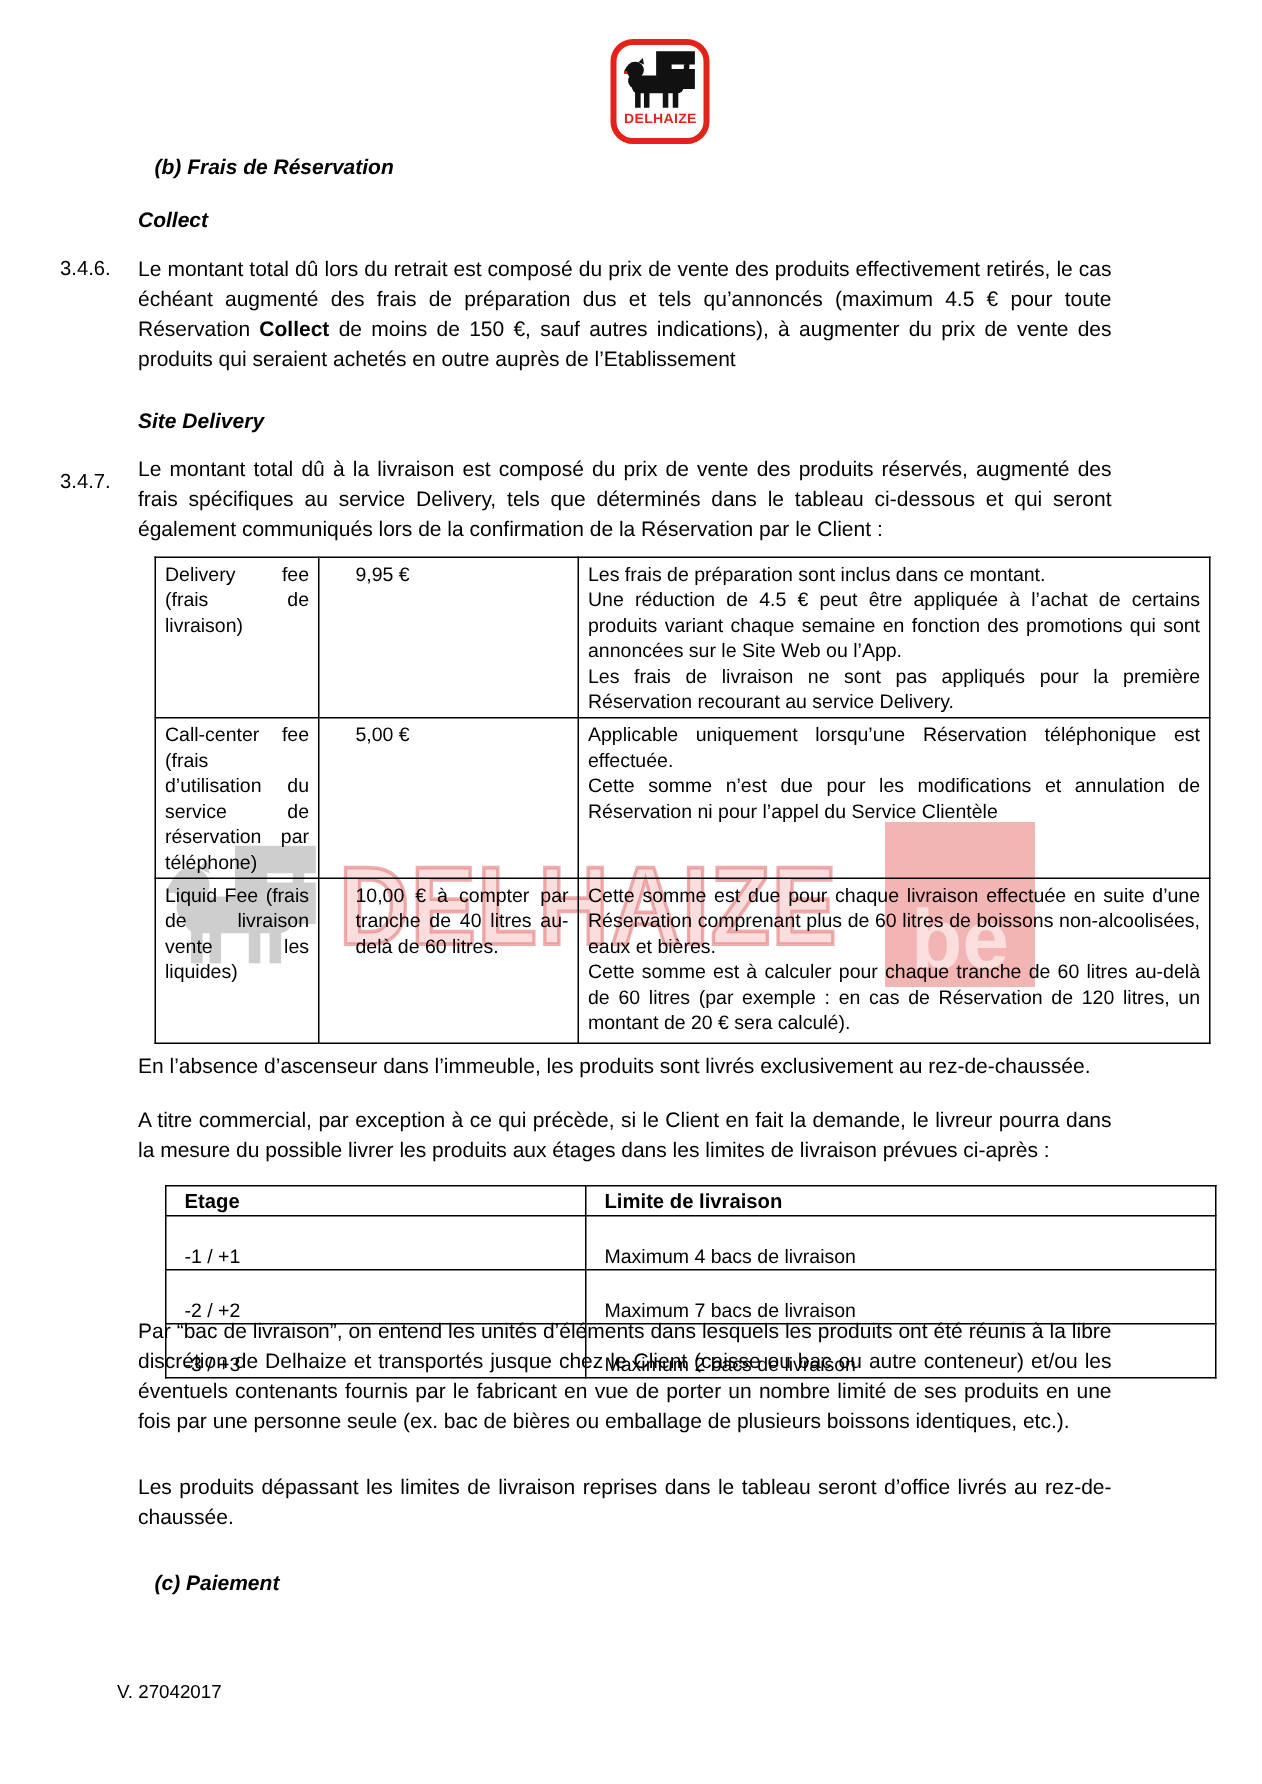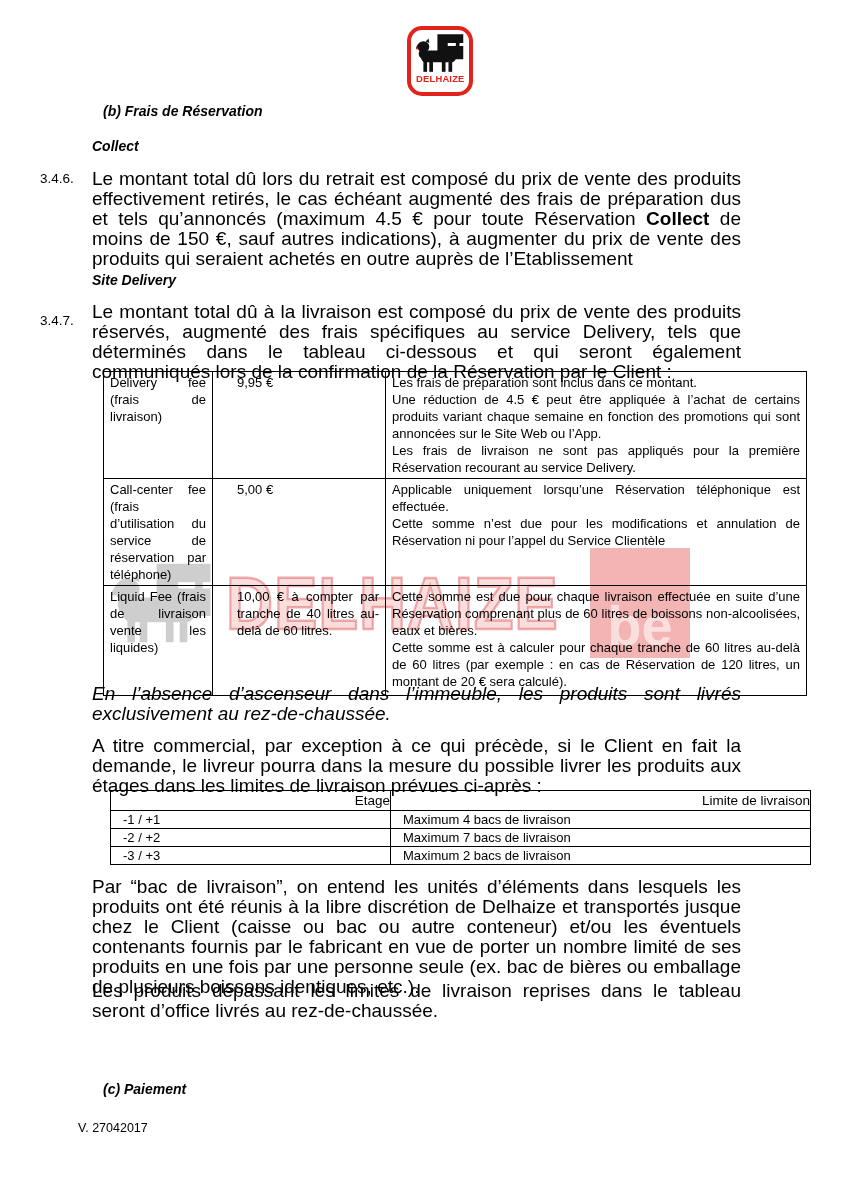--- a/index.html
+++ b/index.html
@@ -23,43 +23,43 @@
     font-size:9px; font-weight:bold; color:#e2231a; letter-spacing:0.2px;
     margin-top:1px; transform:scaleX(1.04); white-space:nowrap;
   }
 
   
   .heading { position:absolute; z-index:1; font-size:14px; font-weight:bold; font-style:italic; white-space:nowrap; }
   .sec-num { position:absolute; z-index:1; font-size:13.5px; white-space:nowrap; }
   .sec-title { position:absolute; z-index:1; font-size:14px; font-weight:bold; font-style:italic; white-space:nowrap; }
   .body-text {
     position:absolute; z-index:1; left:92px; width:649px;
-    font-size:19px; line-height:20px; text-align:justify;
+    font-size:14px; line-height:20px; text-align:justify;
   }
   .footer-text { position:absolute; z-index:1; left:78px; top:1121px; font-size:12.5px; }
 
   
   table.fees {
     position:absolute; left:103px; top:371px; width:703px; z-index:1;
     border-collapse:collapse; table-layout:fixed;
     font-size:13px; line-height:17px;
   }
   table.fees td { border:1px solid #000; vertical-align:top; padding:2px 6px; background:transparent; }
   table.fees td.c1 { text-align:justify; }
   table.fees td.c2 { text-align:justify;padding-left:24px; }
   table.fees td.c3 div { text-align:justify; }
 
   
   table.floors {
     position:absolute; left:110px; top:790px; width:700px; z-index:1;
     border-collapse:collapse; table-layout:fixed; font-size:13px; line-height:15px;
   }
   table.floors th, table.floors td { border:1px solid #000; text-align:left; background:transparent; }
-  table.floors th { font-weight:normal; padding:2px 0 2px 12px; height:20px; font-size:13.5px;text-align:right; }
-  table.floors td { padding:1px 0 1px 12px; height:17px; }
+  table.floors th { font-weight:bold; padding:2px 0 2px 12px; height:20px; font-size:13.5px; }
+  table.floors td { padding:19px 0 1px 12px; height:17px; }
 
   
   .watermark {
     position:absolute; left:112px; top:546px; height:114px; z-index:0;
     display:flex; align-items:center; pointer-events:none;
   }
   .wm-lion { width:100px; height:86px; margin-right:14px; opacity:0.9; }
   .wm-text {
     font-size:74px; font-weight:bold; letter-spacing:1px; white-space:nowrap;
     color:rgba(242,166,166,0.38);
@@ -161,21 +161,21 @@
         <td class="c1" style="height:110px;">Liquid Fee (frais de livraison vente les liquides)</td>
         <td class="c2">10,00 € à compter par tranche de 40 litres au-delà de 60 litres.</td>
         <td class="c3">
           <div>Cette somme est due pour chaque livraison effectuée en suite d’une Réservation comprenant plus de 60 litres de boissons non-alcoolisées, eaux et bières.</div>
           <div>Cette somme est à calculer pour chaque tranche de 60 litres au-delà de 60 litres (par exemple : en cas de Réservation de 120 litres, un montant de 20 € sera calculé).</div>
         </td>
       </tr>
     </tbody>
   </table>
 
-  <p class="body-text" style="top:684px;font-style:italic;">En l’absence d’ascenseur dans l’immeuble, les produits sont livrés exclusivement au rez-de-chaussée.</p>
+  <p class="body-text" style="top:700px;">En l’absence d’ascenseur dans l’immeuble, les produits sont livrés exclusivement au rez-de-chaussée.</p>
 
   <p class="body-text" style="top:736px;">A titre commercial, par exception à ce qui précède, si le Client en fait la demande, le livreur pourra dans la mesure du possible livrer les produits aux étages dans les limites de livraison prévues ci-après :</p>
 
   <table class="floors">
     <colgroup>
         <col style="width:280px">
         <col style="width:420px">
       </colgroup>
     <thead>
       <tr>
@@ -196,17 +196,17 @@
         <td>-3 / +3</td>
         <td>Maximum 2 bacs de livraison</td>
       </tr>
     </tbody>
   </table>
 
   <p class="body-text" style="top:877px;">Par “bac de livraison”, on entend les unités d’éléments dans lesquels les produits ont été réunis à la libre discrétion de Delhaize et transportés jusque chez le Client (caisse ou bac ou autre conteneur) et/ou les éventuels contenants fournis par le fabricant en vue de porter un nombre limité de ses produits en une fois par une personne seule (ex. bac de bières ou emballage de plusieurs boissons identiques, etc.).</p>
 
   <p class="body-text" style="top:981px;">Les produits dépassant les limites de livraison reprises dans le tableau seront d’office livrés au rez-de-chaussée.</p>
 
-  <div class="heading" style="left:103px; top:1081px;">(c) Paiement</div>
+  <div class="heading" style="left:103px; top:1047px;">(c) Paiement</div>
 
   <div class="footer-text">V. 27042017</div>
 
 </div>
 
 </body></html>

